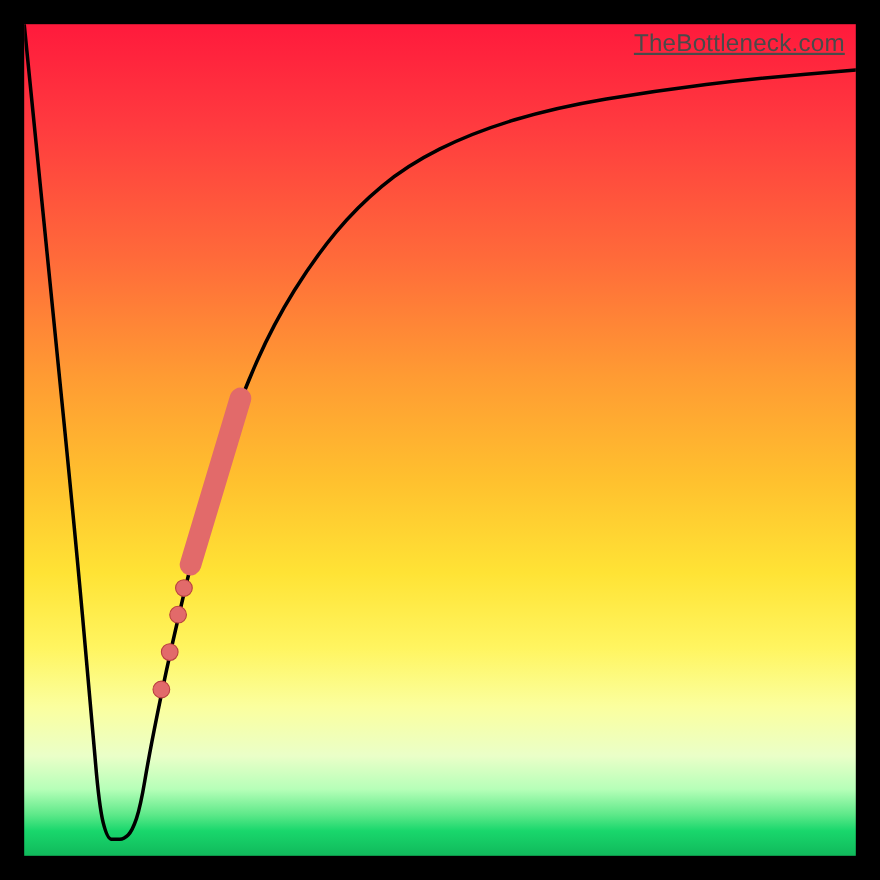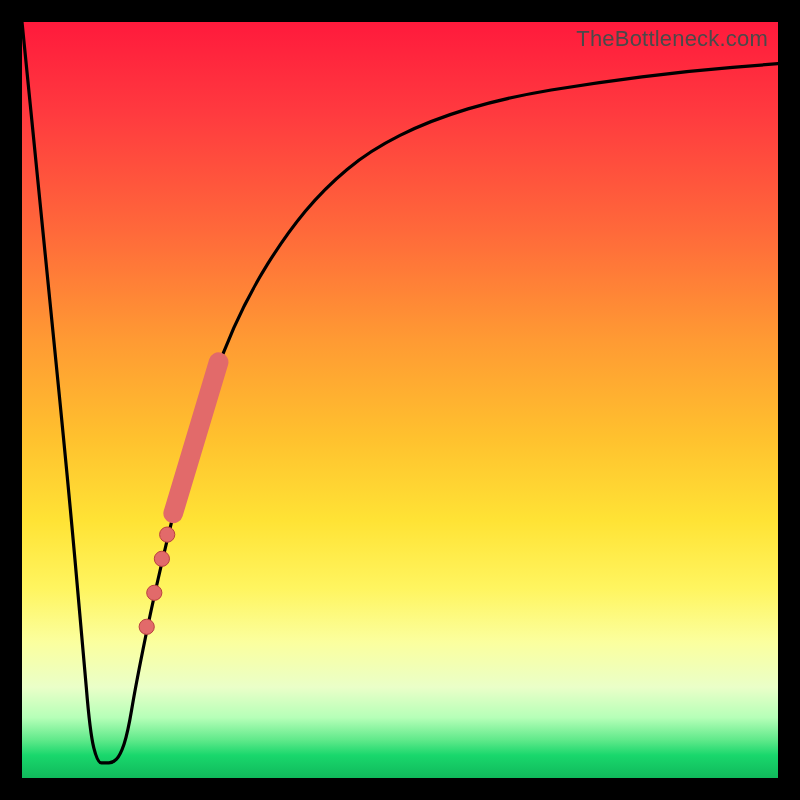--- a/index.html
+++ b/index.html
@@ -42,20 +42,21 @@
   }
   .watermark {
     position: absolute;
     top: 4px;
     right: 10px;
     color: #4a4a4a;
     font-size: 22px;
     font-weight: 500;
     letter-spacing: 0.2px;
     user-select: none;
+    text-decoration: underline;
   }
   svg {
     position: absolute;
     left: 0;
     top: 0;
   }
 </style>
 </head>
 <body>
 

